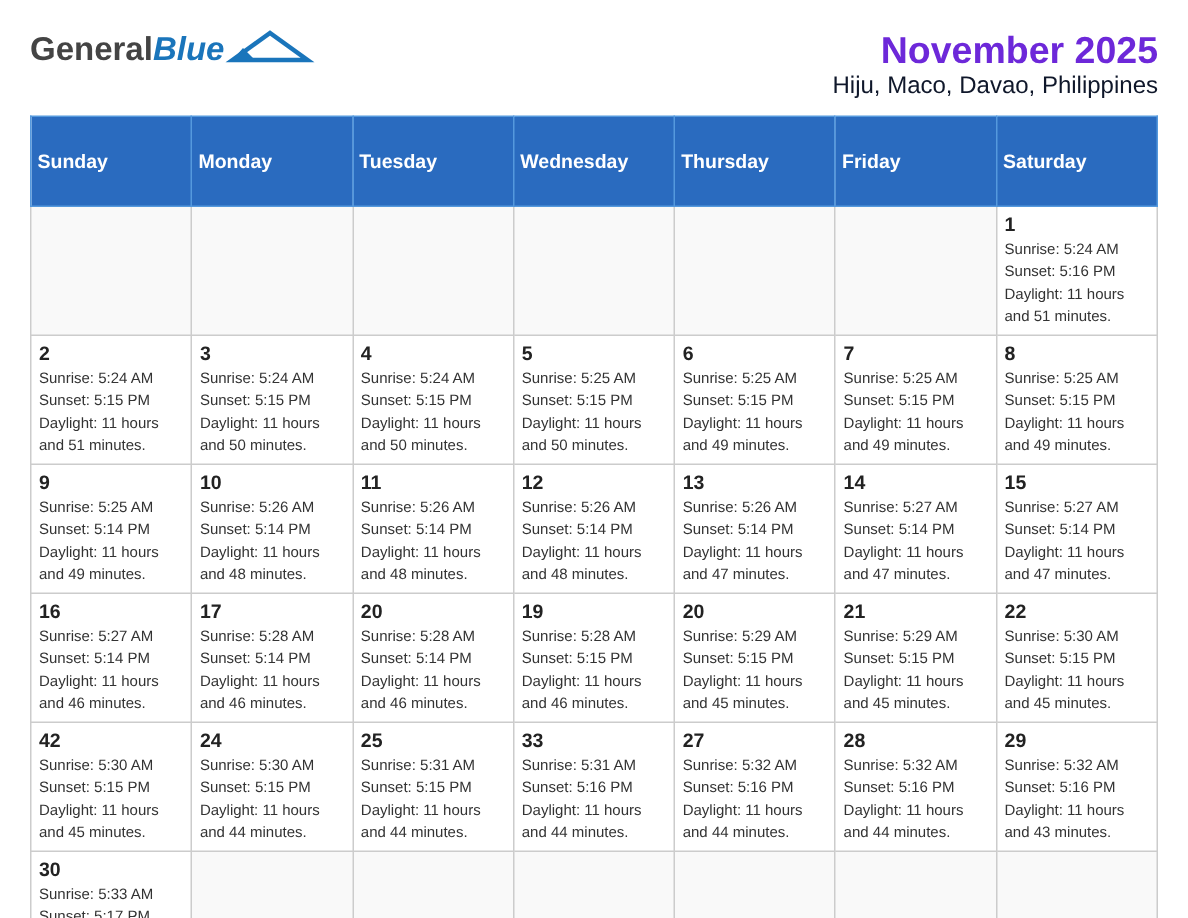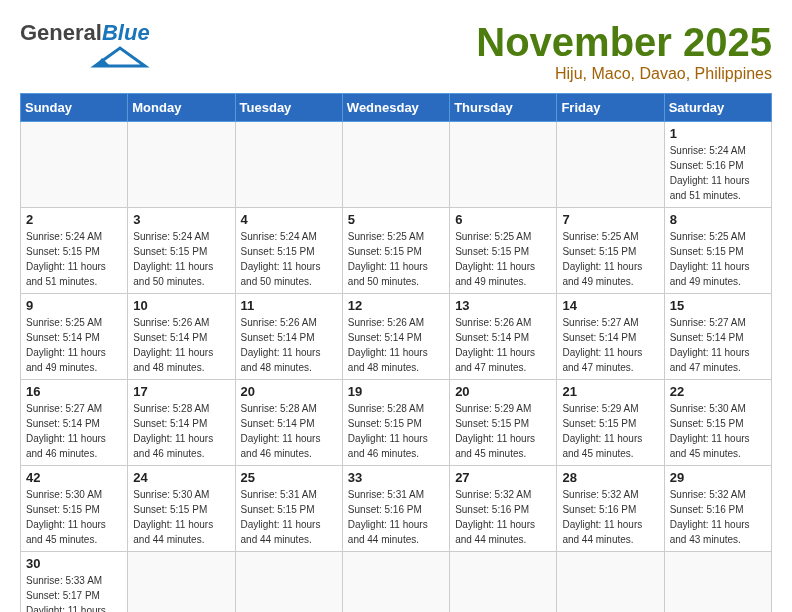--- a/index.html
+++ b/index.html
@@ -11,46 +11,46 @@
       padding: 20px;
     }
     .header-section {
       display: flex;
       justify-content: space-between;
       align-items: flex-start;
       margin-bottom: 10px;
     }
     .logo {
       display: flex;
-      flex-direction: column;
-      align-items: flex-end;
+      flex-direction: row;
+      align-items: flex-start;
     }
     .title-section {
       text-align: right;
     }
     .month-title {
-      font-size: 40px;
+      font-size: 25px;
       font-weight: bold;
-      color: #4d7c0f;
+      color: #6d28d9;
     }
     .location-title {
       font-size: 16px;
-      color: #a16207;
+      color: #0f172a;
     }
     .calendar {
       width: 100%;
       border-collapse: collapse;
       border: 1px solid #ccc;
     }
     .calendar th {
       background-color: #2a6bbf;
       color: #fff;
       font-size: 13px;
       font-weight: bold;
-      padding: 6px 4px;
+      padding: 22px 4px;
       text-align: left;
       border: 1px solid #5599dd;
     }
     .calendar td {
       vertical-align: top;
       border: 1px solid #ccc;
       padding: 4px 5px;
       font-size: 10.5px;
       width: calc(100% / 7);
       min-height: 80px;

